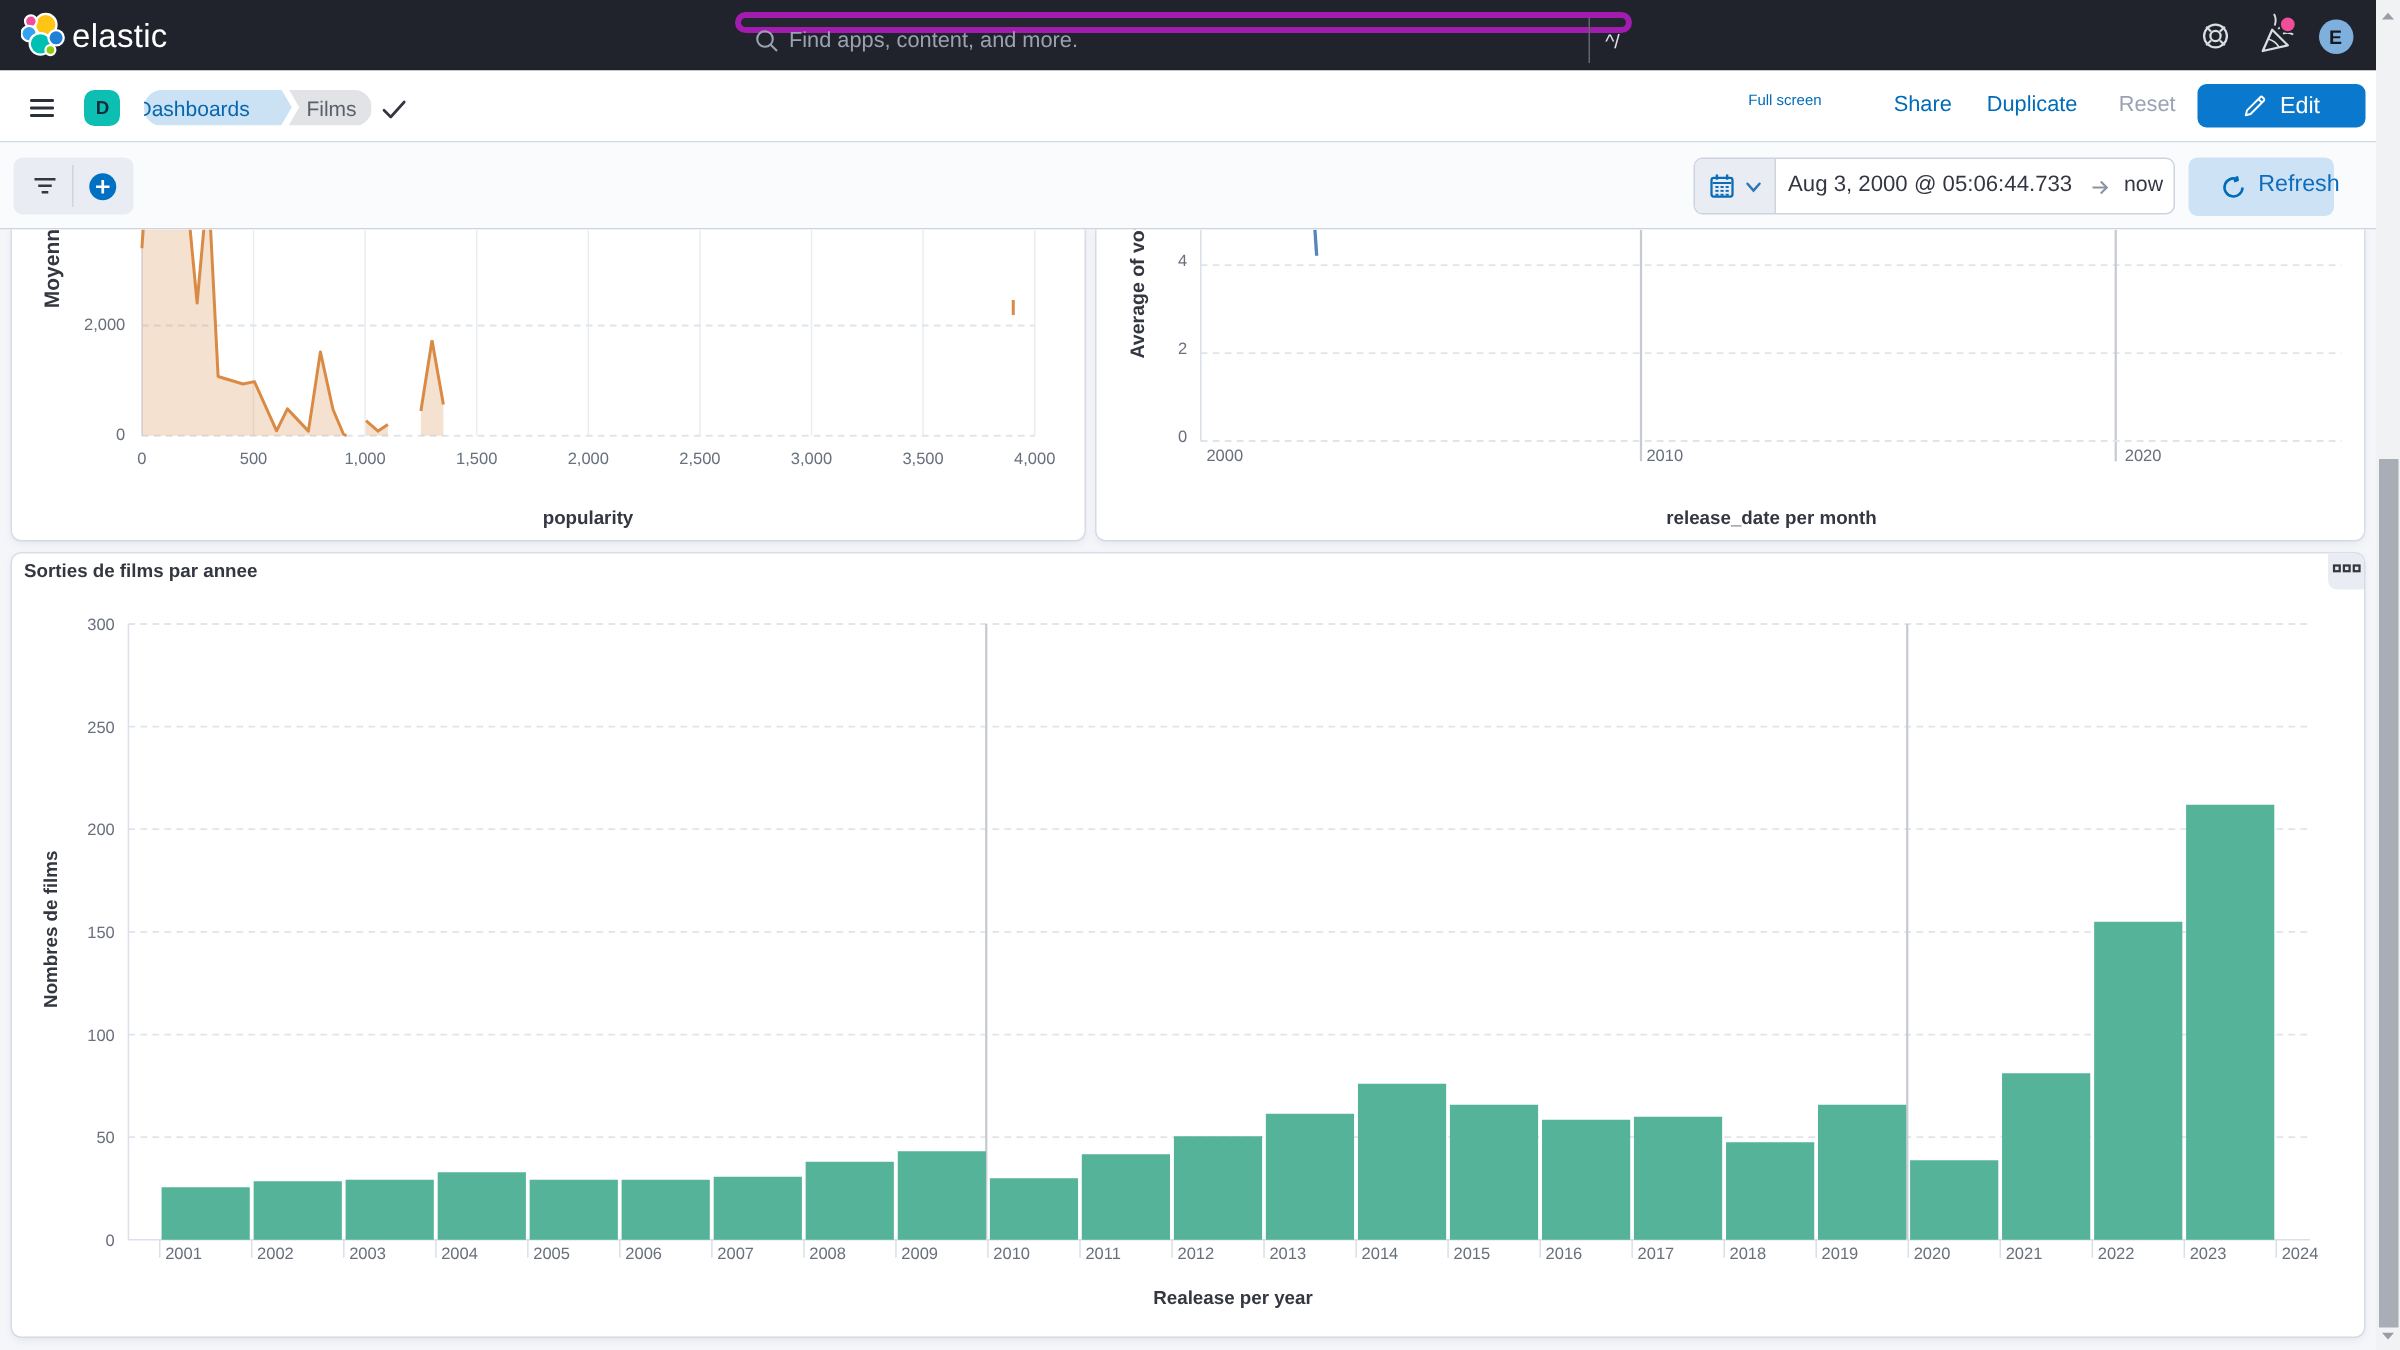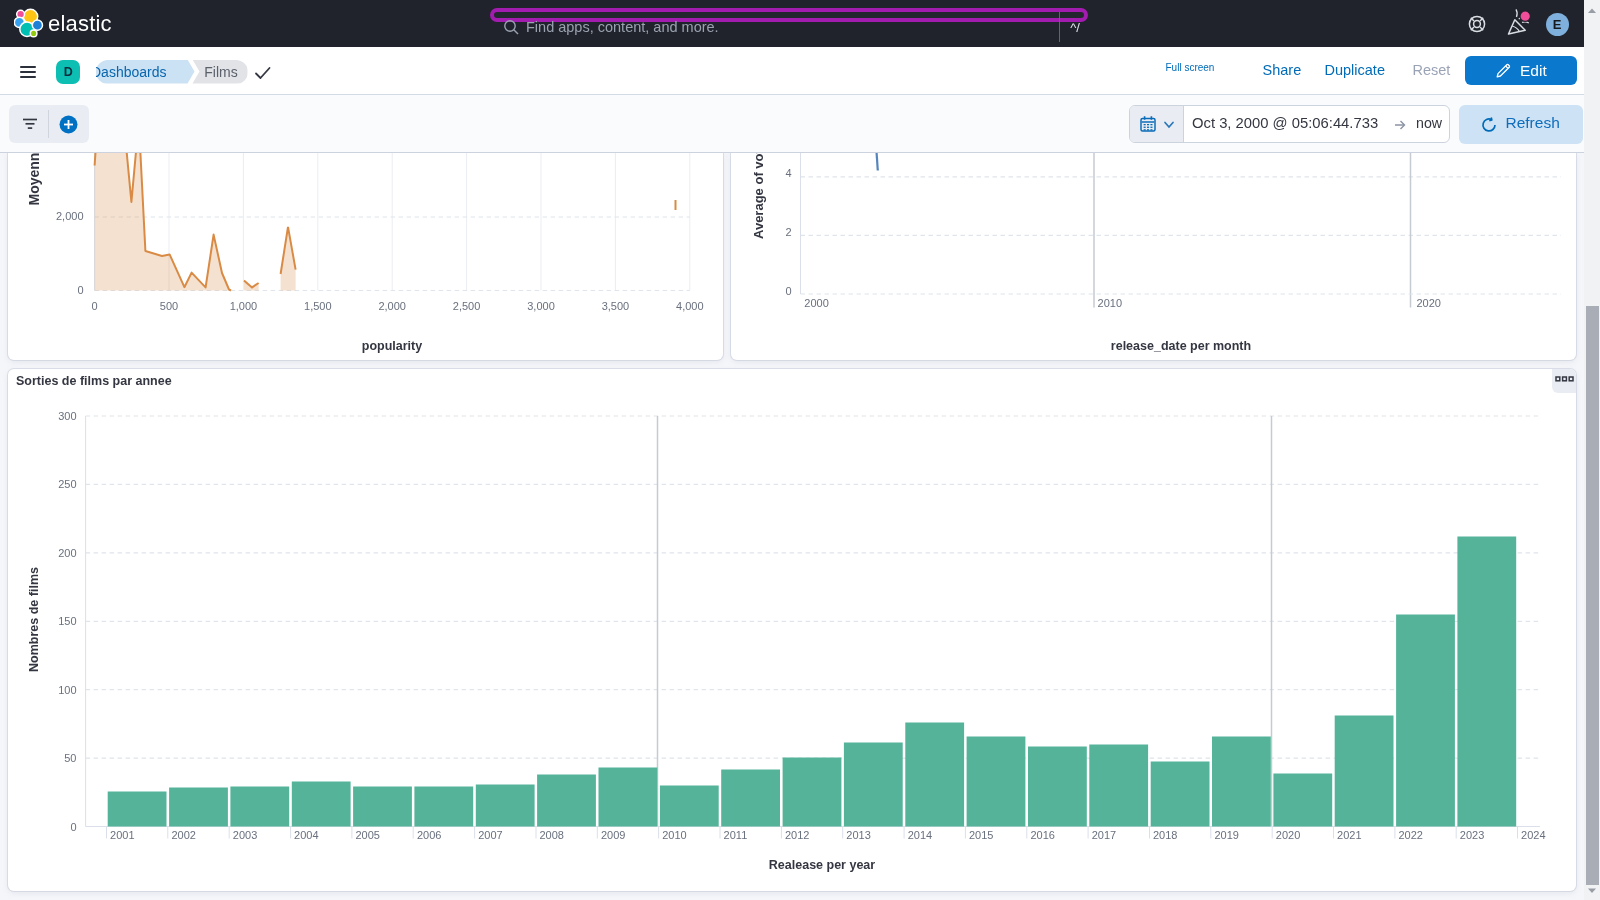--- a/index.html
+++ b/index.html
@@ -93,28 +93,28 @@
 <rect x="7.0" y="10.6" width="2.1" height="1.3" fill="#0a6cb8"></rect>
 <rect x="10.4" y="10.6" width="2.1" height="1.3" fill="#0a6cb8"></rect>
 <rect x="3.6" y="13.2" width="2.1" height="1.3" fill="#0a6cb8"></rect>
 <rect x="7.0" y="13.2" width="2.1" height="1.3" fill="#0a6cb8"></rect>
 <rect x="10.4" y="13.2" width="2.1" height="1.3" fill="#0a6cb8"></rect>
 </svg>
 <svg class="abs" style="left:33px;top:15px" width="12" height="8" viewBox="0 0 12 8">
           <path d="M2,1.5 L6,6 L10,1.5" fill="none" stroke="#2b77b8" stroke-width="1.7" stroke-linecap="round"></path>
         </svg>
 </div>
-<div class="abs" style="left:62px;top:9.5px;font-size:14.8px;color:#343741">Oct 3, 2000 @ 05:06:44.733</div>
+<div class="abs" style="left:62px;top:9.5px;font-size:14.8px;color:#343741">Aug 3, 2000 @ 05:06:44.733</div>
 <svg class="abs" style="left:264px;top:13px" width="12" height="12" viewBox="0 0 12 12">
         <line x1="1" y1="6" x2="10" y2="6" stroke="#8b93a2" stroke-width="1.4"></line>
         <path d="M6.5,2 L10.5,6 L6.5,10" fill="none" stroke="#8b93a2" stroke-width="1.4"></path>
       </svg>
 <div class="abs" style="left:286px;top:9.5px;font-size:14.2px;color:#343741">now</div>
 </div>
-<div class="abs" style="left:1459px;top:9.5px;width:124px;height:39.5px;background:#cde2f4;border-radius:6px">
+<div class="abs" style="left:1459px;top:9.5px;width:97px;height:39.5px;background:#cde2f4;border-radius:6px">
 <svg class="abs" style="left:22px;top:12px" width="16" height="16" viewBox="0 0 16 16">
         <path d="M14,8 A6,6 0 1 1 10.5,2.5" fill="none" stroke="#006bb8" stroke-width="1.7"></path>
         <path d="M10.2,0.5 L10.8,3 L8.3,3.8" fill="none" stroke="#006bb8" stroke-width="1.7" stroke-linejoin="round"></path>
       </svg>
 <div class="abs" style="left:46.5px;top:9.5px;font-size:15.5px;color:#0e6dbd">Refresh</div>
 </div>
 </div>
 <div class="abs" style="left:0;top:152.5px;width:1600px;height:747.5px;background:#f5f6fa;overflow:hidden">
 <div class="abs" style="left:8px;top:-1px;width:715px;height:208px;background:#fff;box-shadow:0 0 0 1px rgba(175,184,201,.35),0 2px 6px rgba(152,162,179,.18);border-radius:0 0 6px 6px;overflow:hidden">
 <svg style="margin-top:1px" width="715" height="207" viewBox="0 0 715 207">

